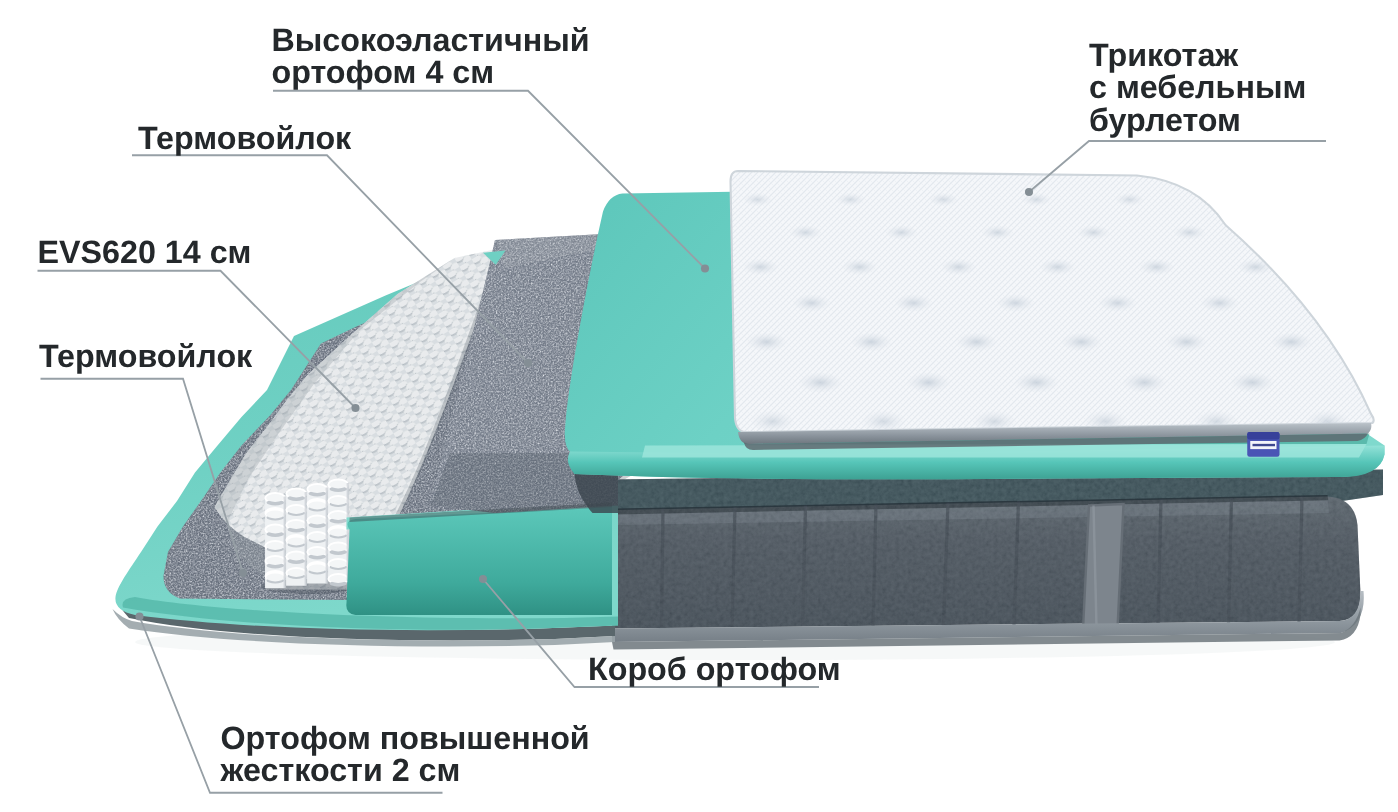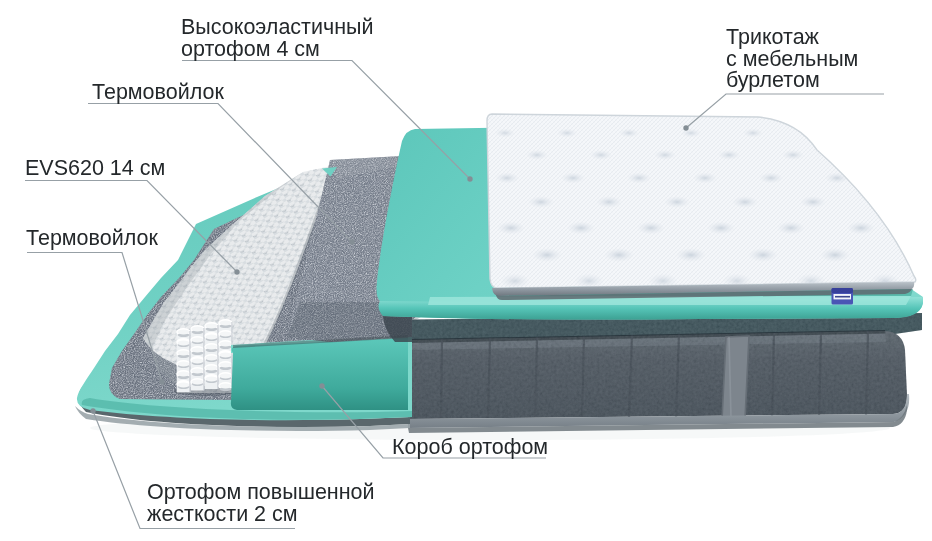--- a/index.html
+++ b/index.html
@@ -1,17 +1,17 @@
 <!DOCTYPE html>
 <html><head>
 <meta charset="utf-8">
 <style>
 html,body{margin:0;padding:0;background:#ffffff;}
 #stage{position:relative;width:932px;height:541px;overflow:hidden;background:#fff;
-  font-family:"Liberation Sans", sans-serif;}
+  font-family:"Liberation Sans", sans-serif;font-weight:bold;}
 svg{position:absolute;left:0;top:0;}
 </style>
 </head>
 <body>
 <div id="stage">
 <svg width="932" height="541" viewBox="0 0 932 541">
 <defs>
   <linearGradient id="gSheet" x1="0" y1="0" x2="0.25" y2="1">
     <stop offset="0" stop-color="#63c9bc"></stop>
           <stop offset="0.6" stop-color="#70d1c4"></stop>

